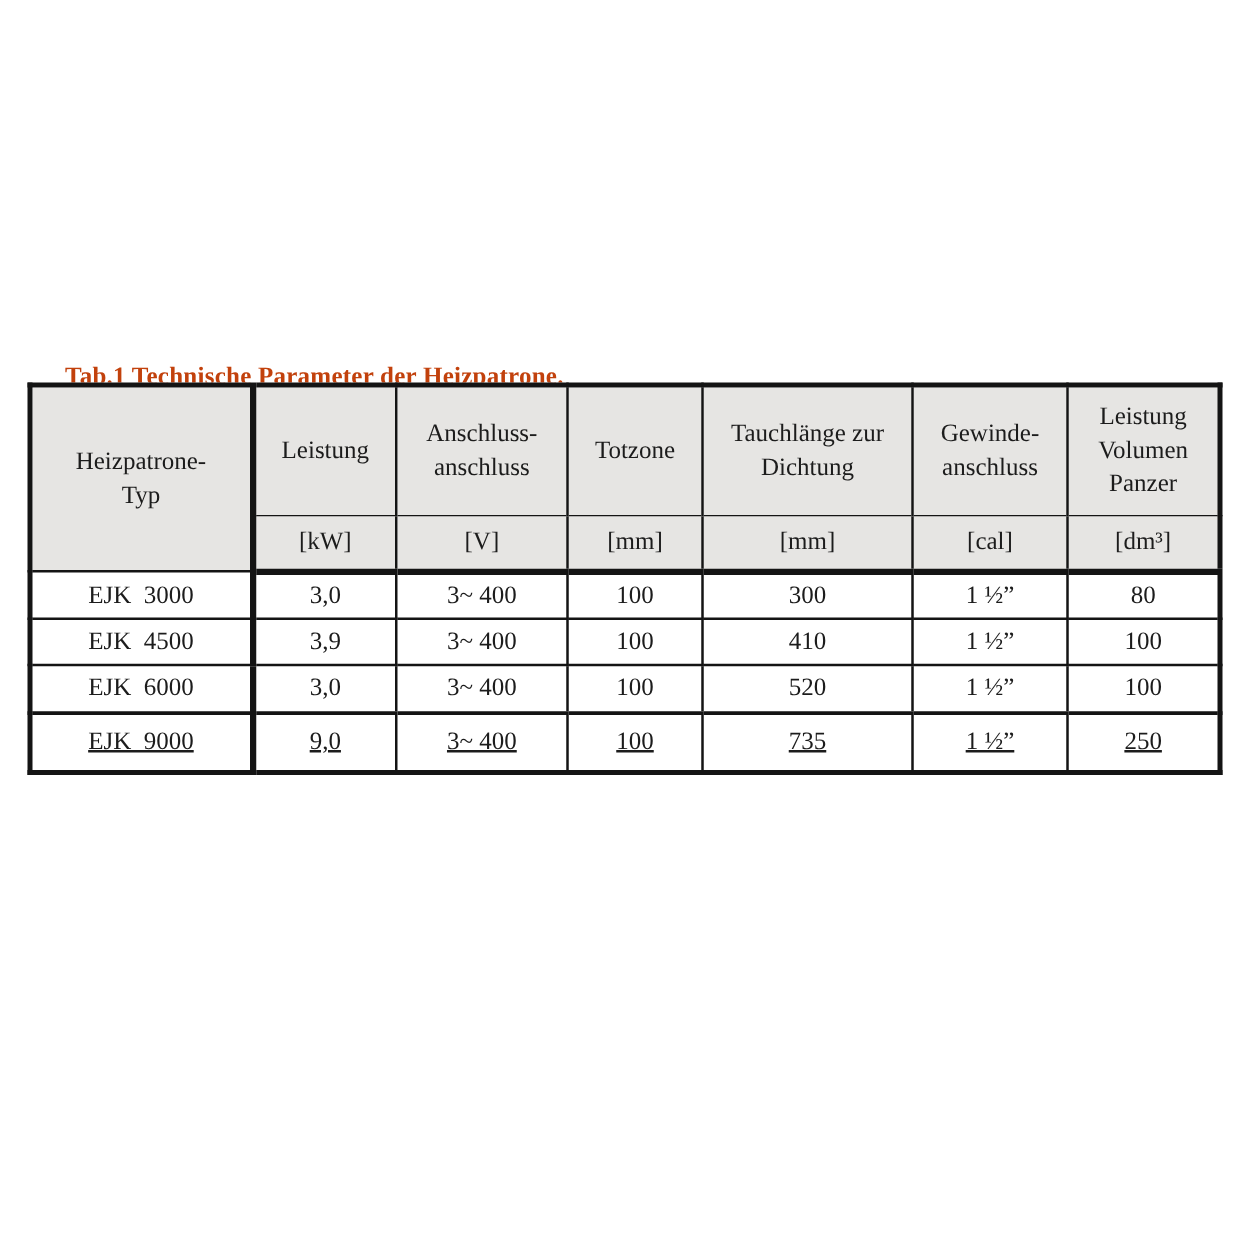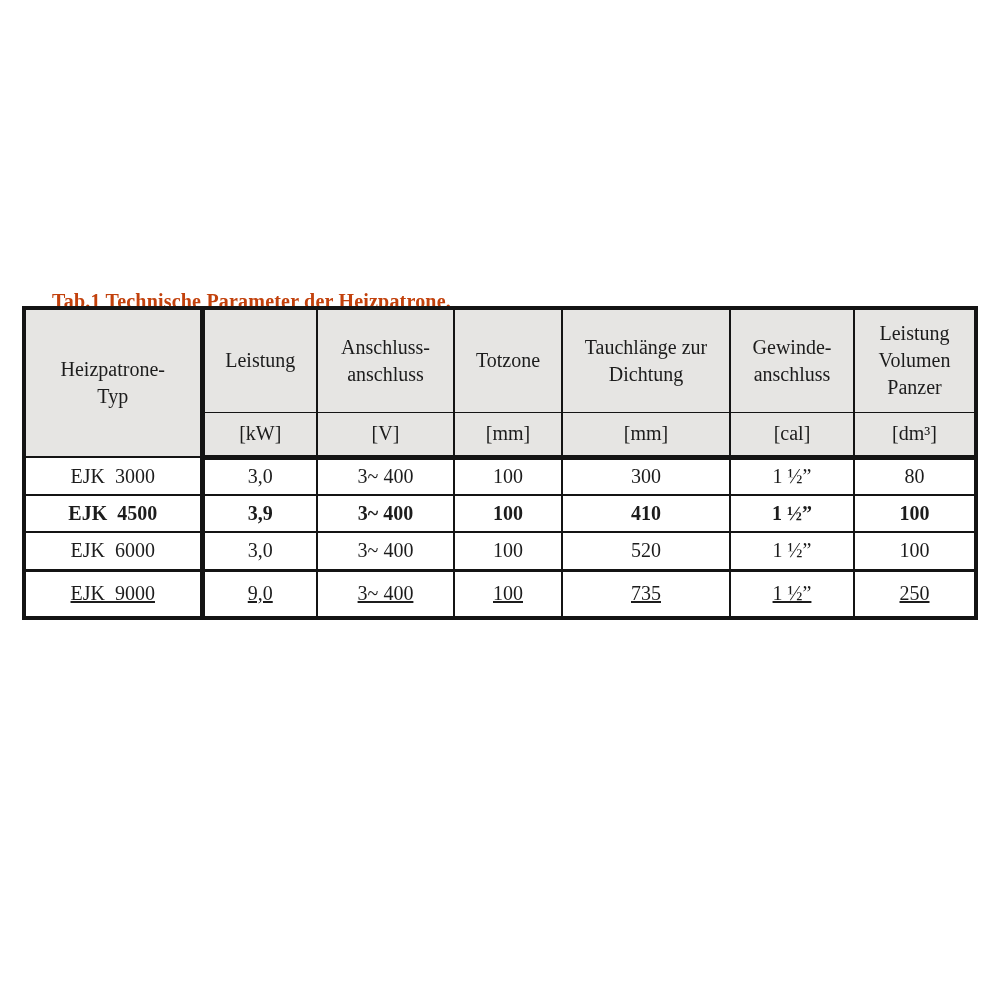--- a/index.html
+++ b/index.html
@@ -42,21 +42,21 @@
     overflow: hidden;
   }
   .ptable td.hdr { background: #e6e5e3; }
   .ptable tr.name-row { height: 104px; }
   .ptable tr.name-row td { border-bottom-width: 1px; }
   .ptable tr.units-row { height: 45px; }
   .ptable tr.units-row td { border-top-width: 1px; border-bottom-width: 5px; }
   .ptable td.hb { border-bottom-width: 5px; }
   .ptable td.c1 { border-right-width: 5px; }
   .ptable tr.data-row { height: 38px; margin-top: 28px; }
-  .ptable tr.r2 { height: 37px; font-weight: bold; }
+  .ptable tr.r2 { height: 37px; }
   .ptable tr.r4 { height: 48px; text-decoration: underline; }
   .ptable tr.r4 td { border-top-width: 3px; }
   .ptable td.typ { white-space: pre; }
   .ln { display: block; line-height: 27px; }
 </style>
 </head>
 <body>
 
 <div class="page">
 

